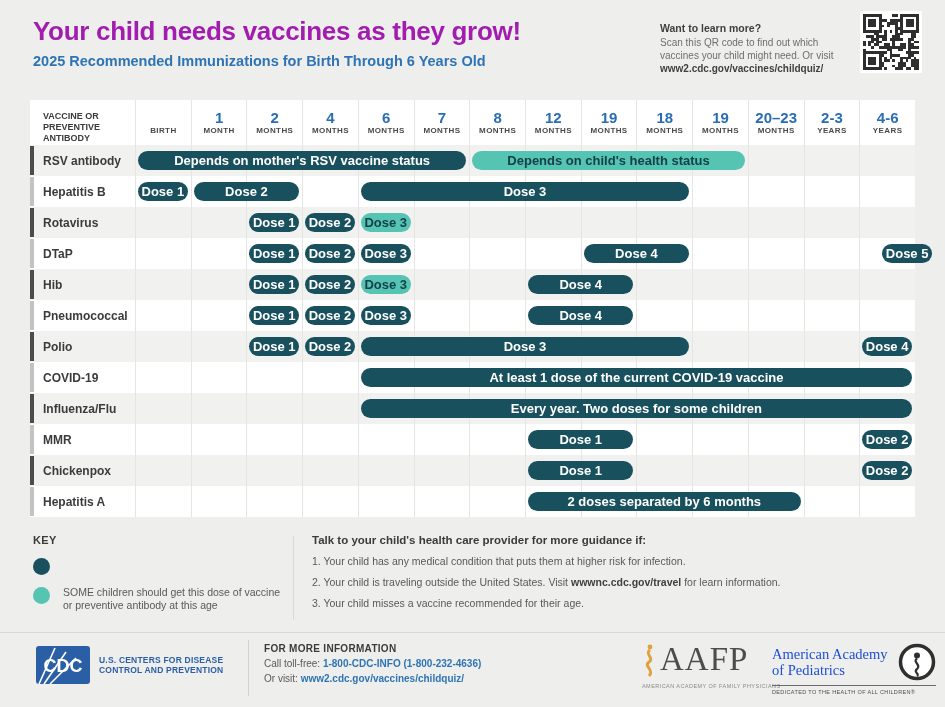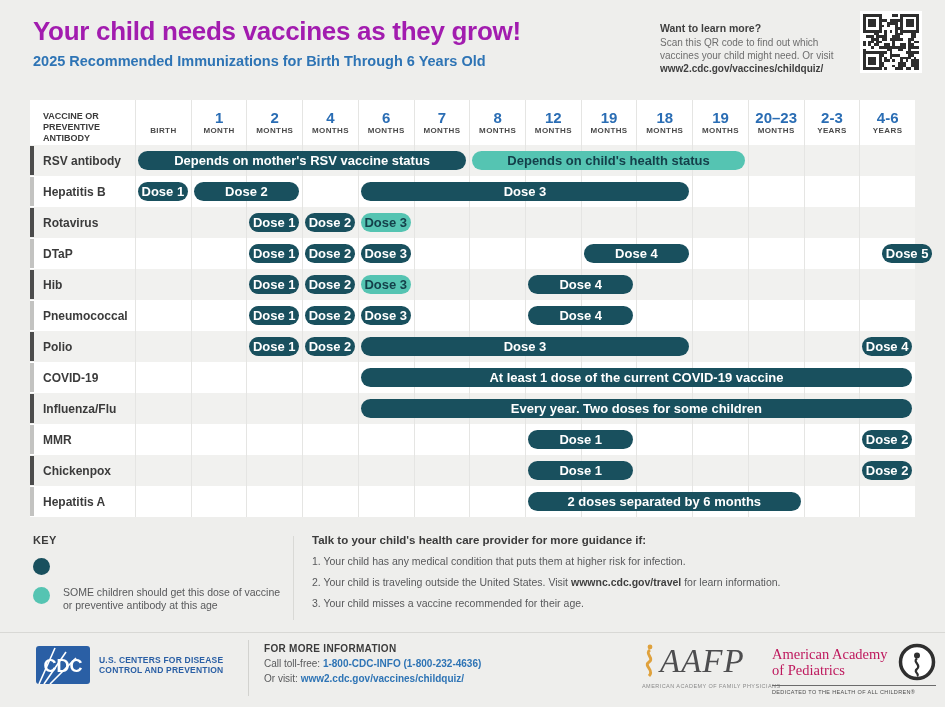--- a/index.html
+++ b/index.html
@@ -53,26 +53,26 @@
   
   .footer{position:absolute;left:0;right:0;top:632px;bottom:0;border-top:1px solid #d8d8d5;}
   .cdc{position:absolute;left:36px;top:13px;display:flex;align-items:center;gap:9px;}
   .cdc-name{font-size:8.5px;font-weight:bold;color:#2a5fa5;line-height:10px;letter-spacing:0.2px;}
   .fdiv{position:absolute;left:248px;top:7px;height:56px;border-left:1px solid #d2d2cf;}
   .info{position:absolute;left:264px;top:10px;}
   .info-title{font-size:10px;font-weight:bold;color:#3b3b3b;letter-spacing:0.3px;}
   .info-line{font-size:10px;color:#58595b;margin-top:4px;}
   .info-line .link{font-weight:bold;color:#2e74b5;}
   .aafp{position:absolute;left:642px;top:10px;}
-  .aafp-row{display:flex;align-items:center;gap:3px;font-style:italic;}
+  .aafp-row{display:flex;align-items:flex-start;gap:3px;}
   .aafp-abbr{font-family:"Liberation Serif",serif;font-size:33px;color:#4d4d4f;line-height:32px;letter-spacing:1px;}
   .aafp-caption{font-size:5.5px;color:#8a8a8a;letter-spacing:0.45px;margin-top:4px;}
   .aap{position:absolute;left:772px;top:10px;}
   .aap-row{display:flex;align-items:center;gap:10px;}
-  .aap-name{font-family:"Liberation Serif",serif;font-size:14.5px;color:#be185d;line-height:16px;}
+  .aap-name{font-family:"Liberation Serif",serif;font-size:14.5px;color:#1d4ed8;line-height:16px;}
   .aap-caption{font-size:5.5px;color:#4d4d4d;letter-spacing:0.35px;border-top:1px solid #6b6b6b;margin-top:4px;padding-top:3px;}
 </style>
 </head>
 <body>
 
 <div class="page">
 
   <div class="titles">
     <div class="page-title">Your child needs vaccines as they grow!</div>
     <div class="page-subtitle">2025 Recommended Immunizations for Birth Through 6 Years Old</div>

